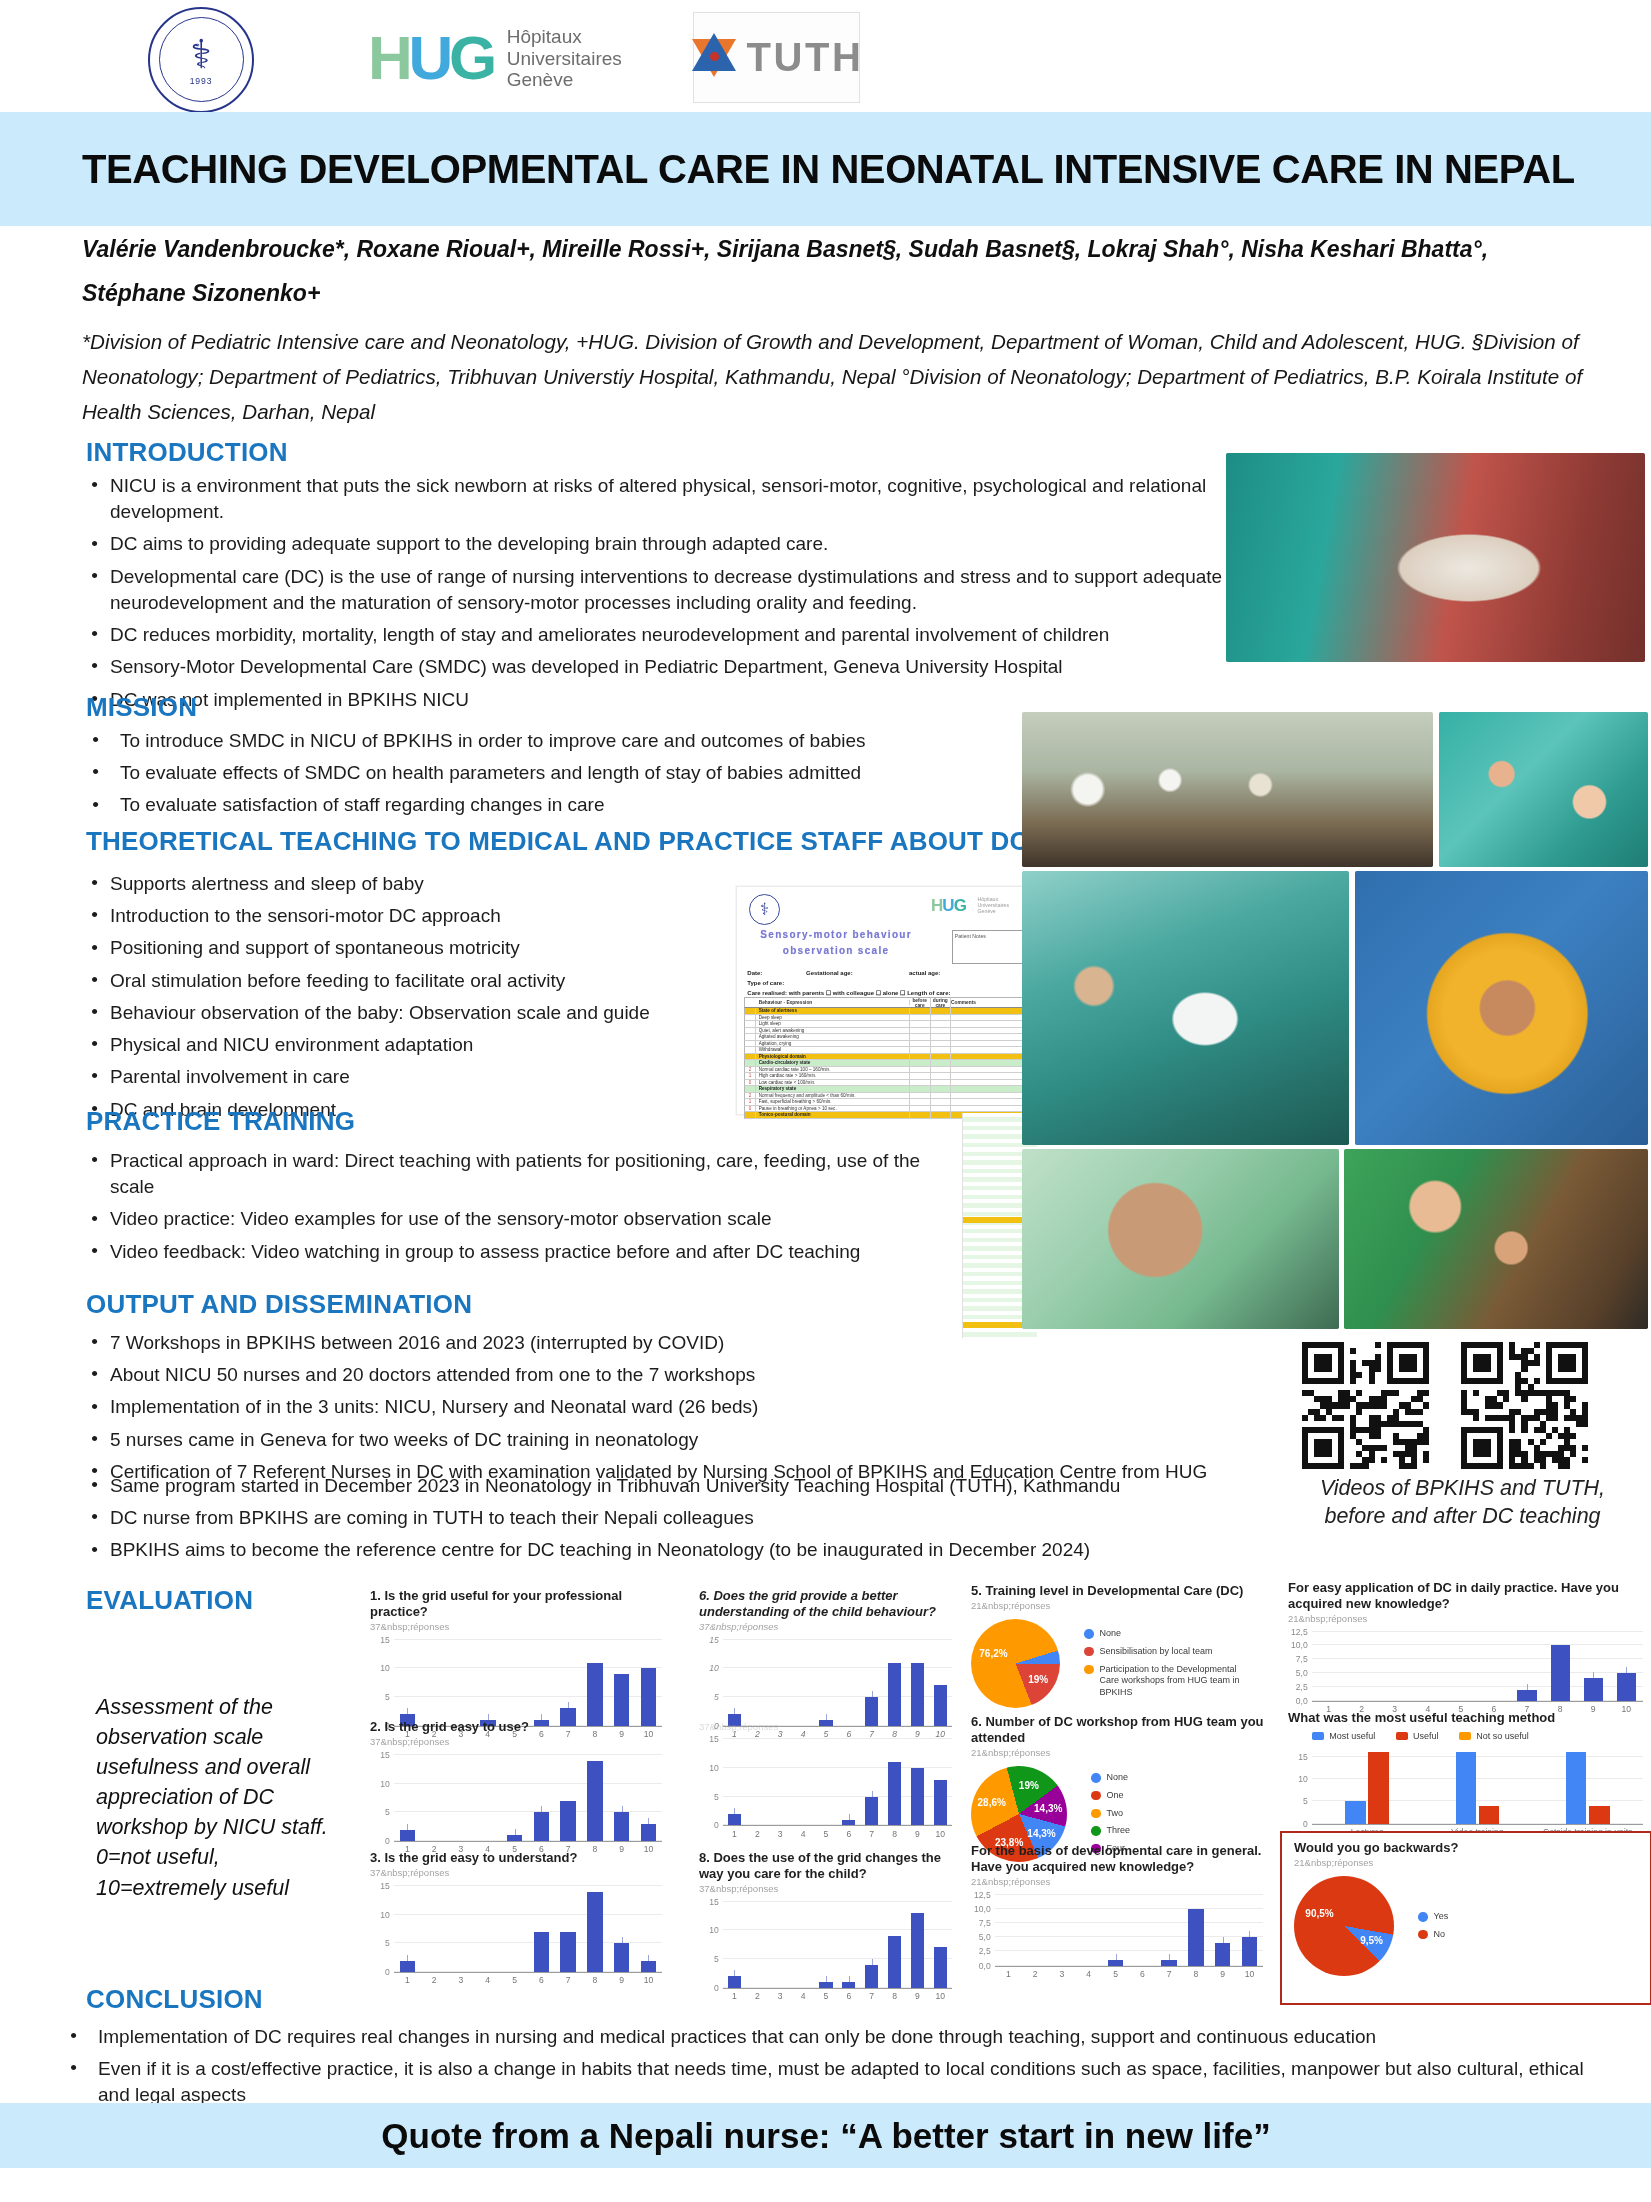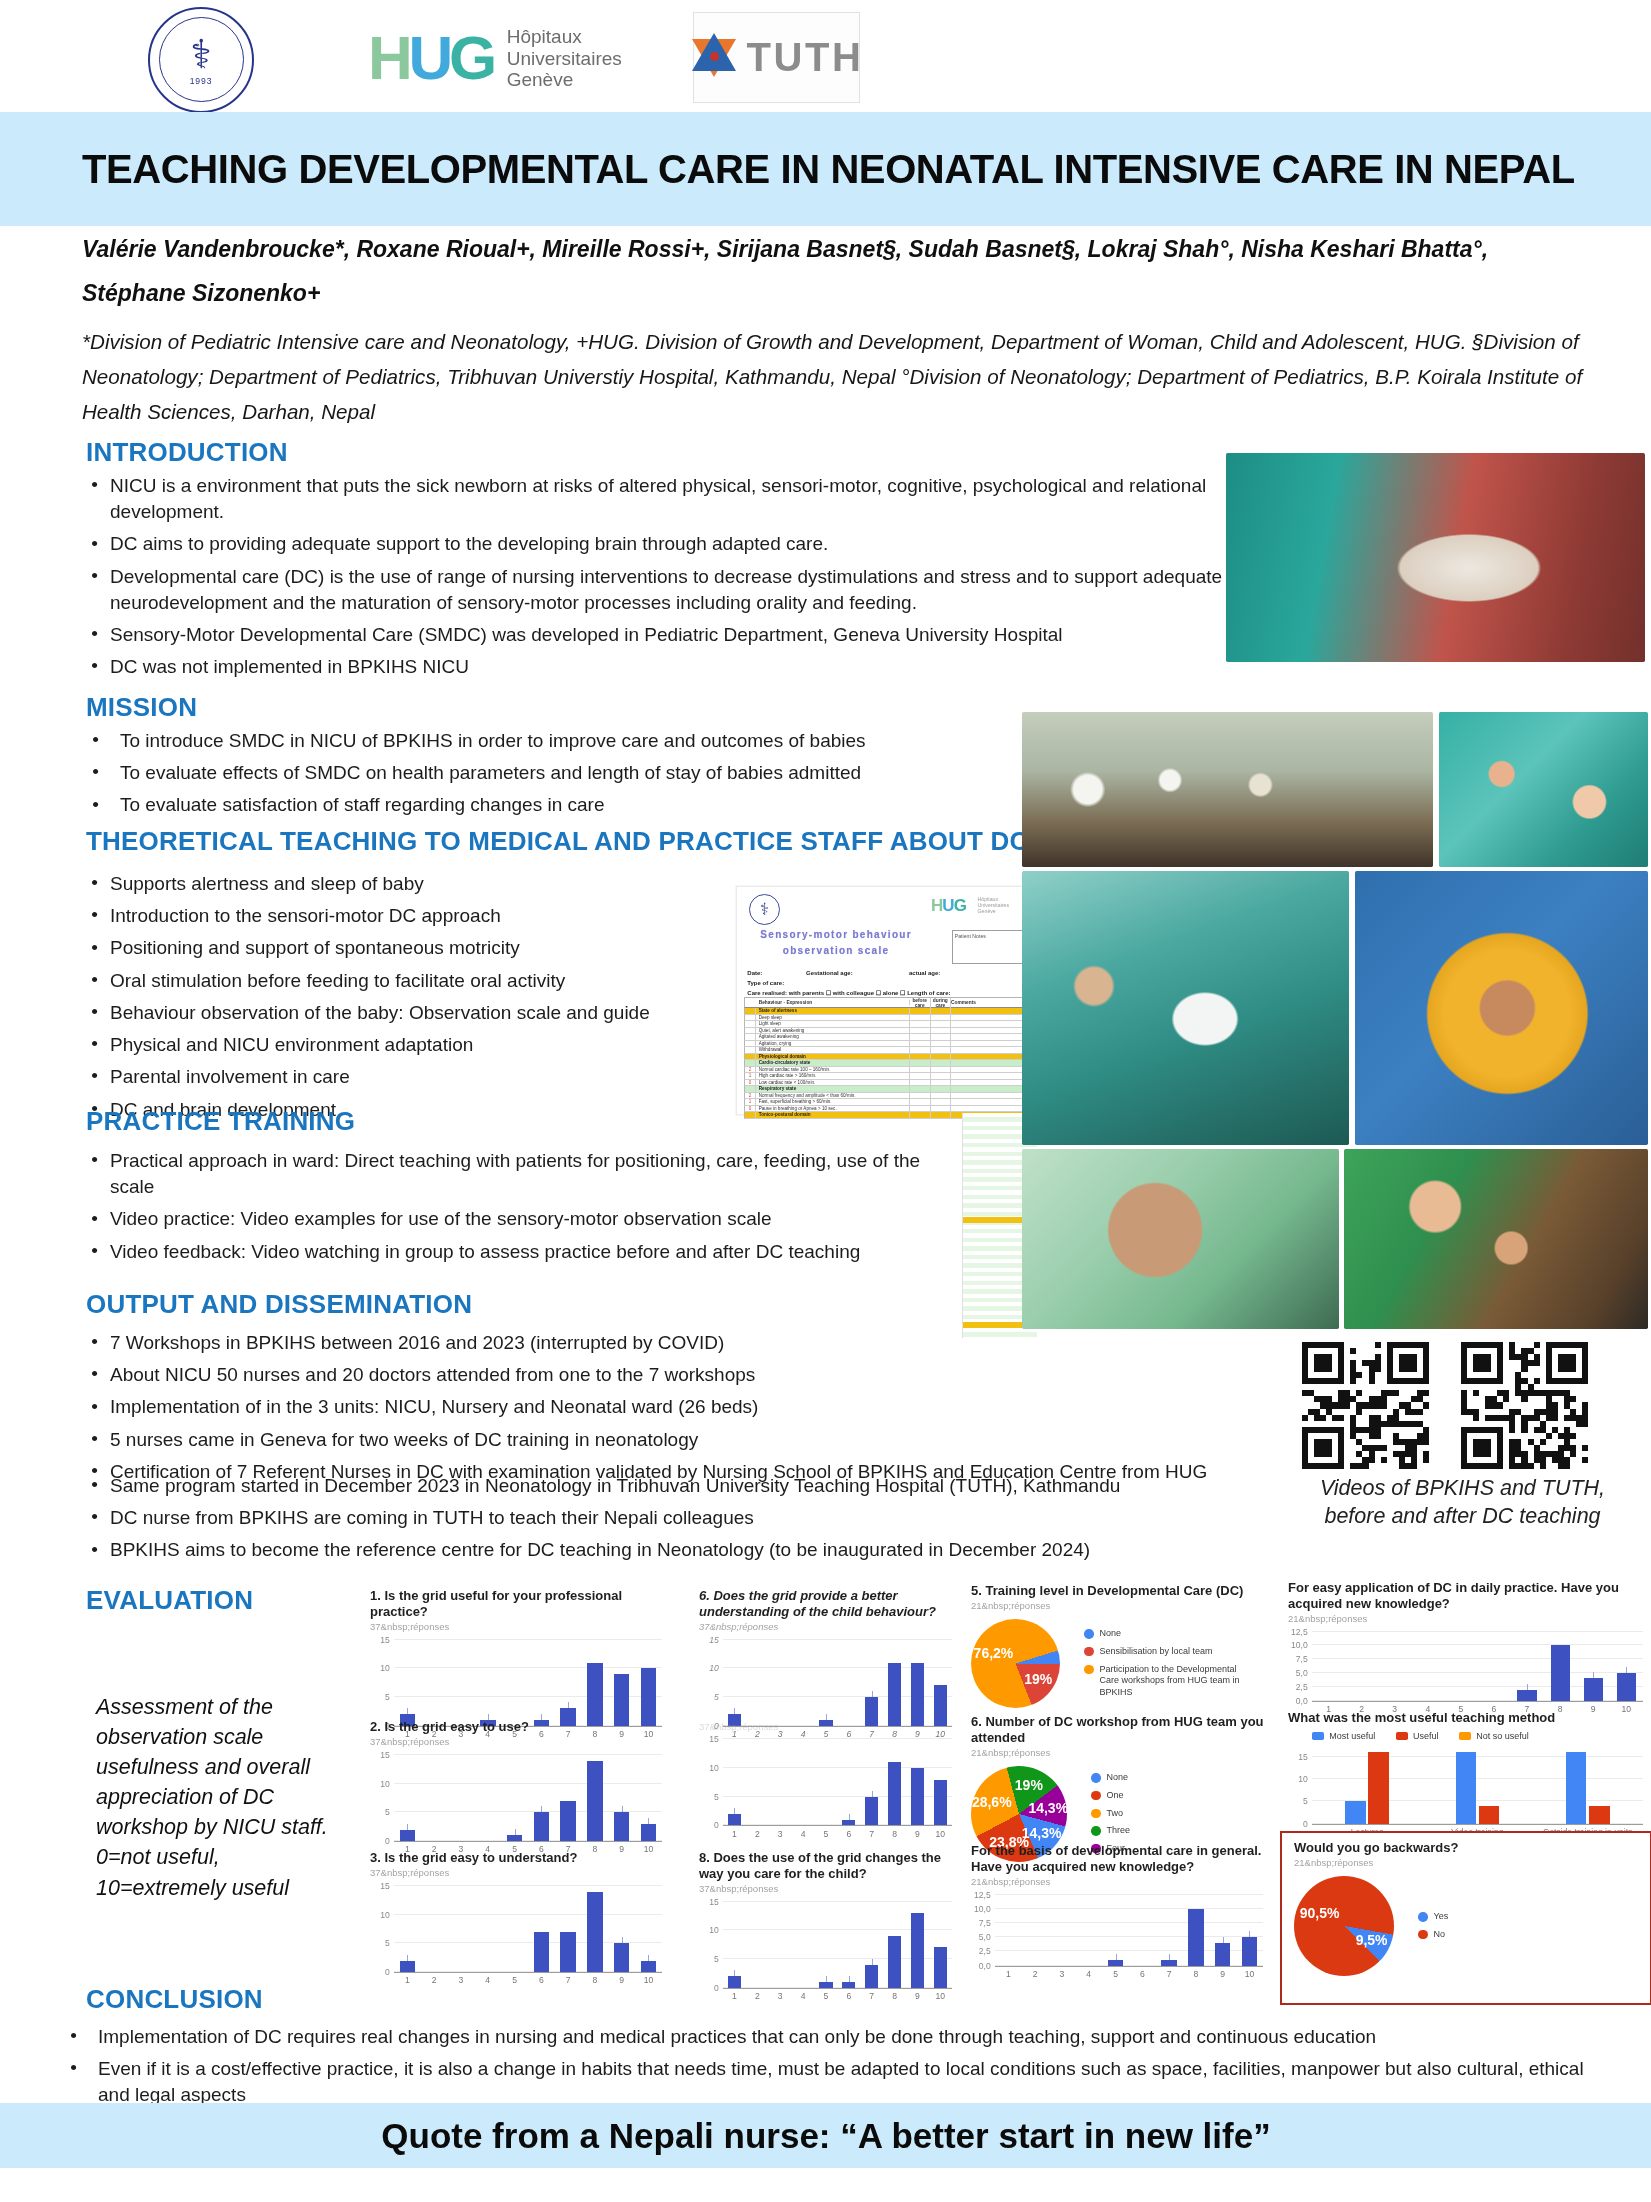--- a/index.html
+++ b/index.html
@@ -110,21 +110,21 @@
   .gl-lab{position:absolute;font-size:8.6px;color:#8a8a8a;right:100%;margin-right:4.3px;transform:translateY(-50%);white-space:nowrap;}
   .c-bars{position:absolute;left:0;right:0;top:0;bottom:0;display:flex;align-items:flex-end;}
   .slot{flex:1;height:100%;display:flex;justify-content:center;align-items:flex-end;position:relative;}
   .bar{width:58%;}
   .whisker{position:absolute;left:50%;width:0.9px;height:6px;background:#9aa6d8;}
   .c-axis{position:absolute;left:0;right:0;bottom:-0.9px;height:0.9px;background:#9c9c9c;}
   .c-xrow{display:flex;margin-left:24px;margin-right:5.2px;}
   .xl{flex:1;text-align:center;font-size:8.6px;color:#757575;padding-top:3.4px;}
   .pie-row{display:flex;align-items:center;gap:24px;margin-top:3.4px;}
   .pie{border-radius:50%;position:relative;flex:none;}
-  .pie-pct{position:absolute;font-size:14px;font-weight:bold;color:#fff;transform:translate(-50%,-50%);white-space:nowrap;}
+  .pie-pct{position:absolute;font-size:10px;font-weight:bold;color:#fff;transform:translate(-50%,-50%);white-space:nowrap;}
   .leg{display:flex;flex-direction:column;gap:6px;max-width:163px;}
   .leg-item{display:flex;align-items:flex-start;gap:6px;font-size:9px;color:#3a3a3a;line-height:1.3;}
   .leg-dot{width:9.5px;height:9.5px;border-radius:50%;flex:none;margin-top:0.9px;}
   .gleg{display:flex;gap:20.6px;margin:5.2px 0 6.9px 24px;font-size:9px;color:#3a3a3a;align-items:center;}
   .gleg-item{display:flex;align-items:center;gap:5.2px;}
   .gleg-sq{width:12px;height:7.7px;border-radius:1.7px;}
   .g-group{flex:1;height:100%;display:flex;justify-content:center;align-items:flex-end;gap:2.6px;}
   .gbar{width:20.6px;}
   #back-box{position:absolute;left:1280px;top:1831px;width:368px;height:170px;border:2.6px solid #b02a1c;background:#fff;}
   #chart-back{position:absolute;left:12px;top:6.9px;right:8.6px;}
@@ -163,20 +163,21 @@
 
   <div class="abs authors" style="top:236px;">Valérie Vandenbroucke*, Roxane Rioual+, Mireille Rossi+, Sirijana Basnet§, Sudah Basnet§, Lokraj Shah°, Nisha Keshari Bhatta°,</div>
   <div class="abs authors" style="top:280px;">Stéphane  Sizonenko+</div>
   <div id="affiliations" class="abs">*Division of Pediatric Intensive care and Neonatology, +HUG. Division of Growth and Development, Department of Woman, Child and Adolescent, HUG. §Division of Neonatology; Department of Pediatrics, Tribhuvan Universtiy Hospital, Kathmandu, Nepal °Division of Neonatology; Department of Pediatrics, B.P. Koirala Institute of Health Sciences, Darhan, Nepal</div>
 
   <div class="sec-h" style="top:437px;">INTRODUCTION</div>
   <div class="blist" style="left:86px;top:473px;width:1162px;">
       <div class="bullet">NICU is a environment that puts the sick newborn at risks of altered physical, sensori-motor, cognitive, psychological and relational development.</div>
       <div class="bullet">DC aims to providing adequate support to the developing brain through adapted care.</div>
       <div class="bullet">Developmental care (DC) is the use of range of nursing interventions to decrease dystimulations and stress and to support adequate neurodevelopment and the maturation of sensory-motor processes including orality and feeding.</div>
+      <div class="bullet">DC reduces morbidity, mortality, length of stay and ameliorates neurodevelopment and parental involvement of children</div>
       <div class="bullet">Sensory-Motor Developmental Care (SMDC) was developed in Pediatric Department, Geneva University Hospital</div>
       <div class="bullet">DC was not implemented in BPKIHS NICU</div>
     </div>
   <div class="photo ph-nicu" style="left:1226px;top:453px;width:419px;height:209px;"></div>
 
   <div class="sec-h" style="top:692px;">MISSION</div>
   <div class="blist wide-gap" style="left:82px;top:728px;width:989px;">
       <div class="bullet">To introduce SMDC in NICU of BPKIHS in order to improve care and  outcomes of babies</div>
       <div class="bullet">To evaluate effects of SMDC on health parameters and length of stay of babies admitted</div>
       <div class="bullet">To evaluate satisfaction of staff regarding changes in care</div>

